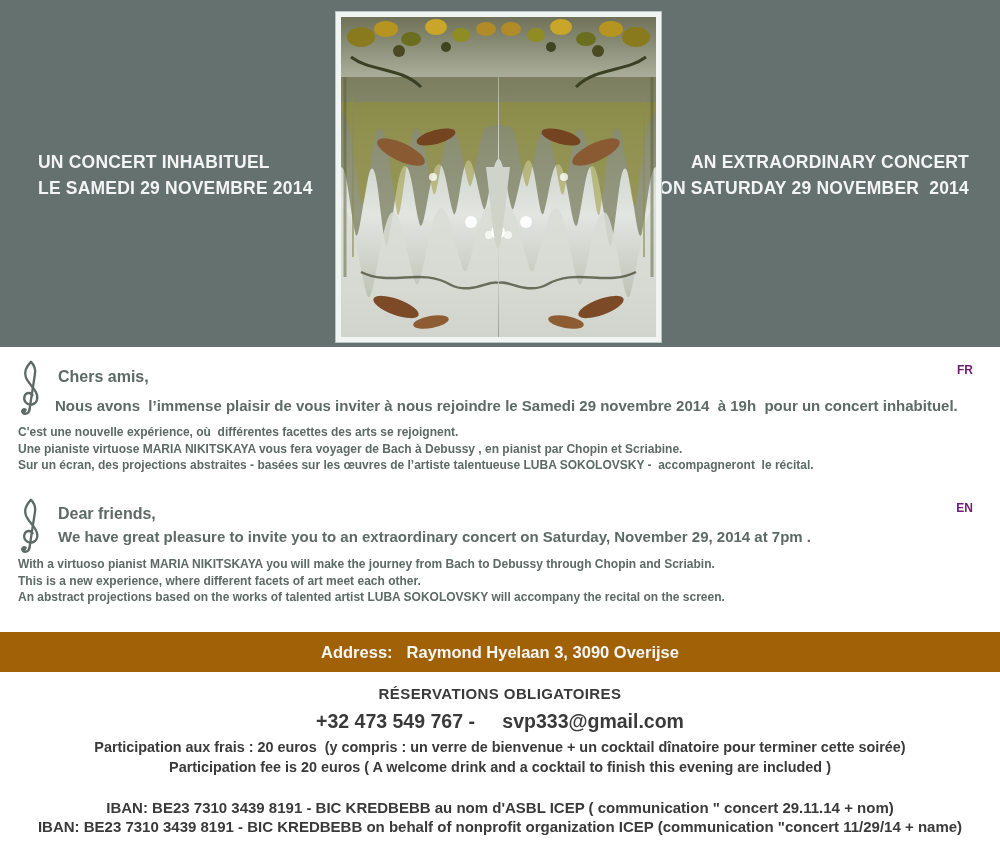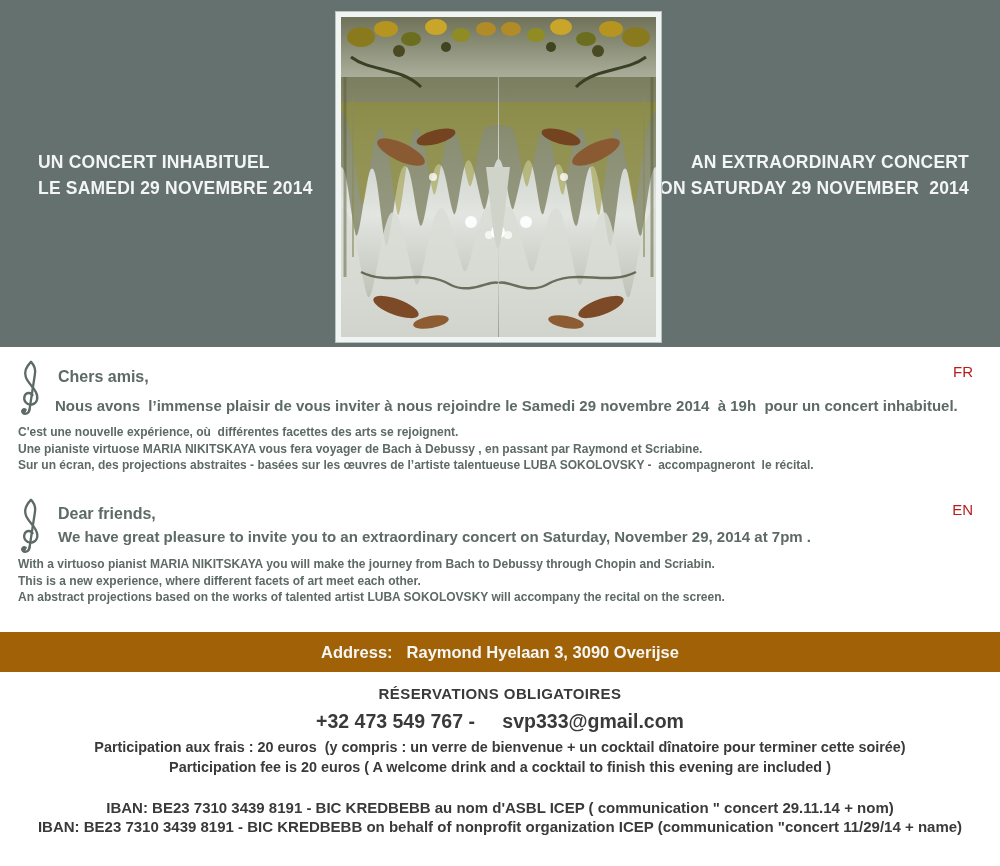--- a/index.html
+++ b/index.html
@@ -31,21 +31,21 @@
     background:#f0f4f2;
     padding:5px;
     border:1px solid #b9c4c1;
     box-sizing:content-box;
   }
   .art-frame svg{display:block;}
   
   .clef{position:absolute;color:#5d6a66;}
   .lang-badge{
     position:absolute;right:45px;
-    color:#b91c1c;font-size:15px;font-weight:400;
+    color:#701a75;font-size:12px;font-weight:700;
   }
   .greeting{
     position:absolute;left:58px;
     color:#5d6a66;font-size:16px;font-weight:700;
   }
   .invitation{
     position:absolute;
     color:#5d6a66;font-size:15px;font-weight:700;
   }
   .paragraph{
@@ -139,21 +139,21 @@
       <path d="M16 3 C20 7 21 11 20 16 L14.5 52"></path>
       <path d="M14.5 52 C14 56.5 9.5 58 7.5 55.5 C6 53.5 8 51 10.5 52.5"></path>
     </g>
     <circle cx="8.4" cy="54" r="2.4" fill="currentColor"></circle>
   </svg>
   <div class="lang-badge" style="top:363px;">FR</div>
   <div class="greeting" style="top:368px;">Chers amis,</div>
   <div class="invitation prewrap" style="left:55px;top:397px;">Nous avons  l’immense plaisir de vous inviter à nous rejoindre le Samedi 29 novembre 2014  à 19h  pour un concert inhabituel.</div>
   <div class="paragraph" style="top:424px;">
     <div class="prewrap">C'est une nouvelle expérience, où  différentes facettes des arts se rejoignent.</div>
-    <div class="prewrap">Une pianiste virtuose MARIA NIKITSKAYA vous fera voyager de Bach à Debussy , en passant par Raymond et Scriabine.</div>
+    <div class="prewrap">Une pianiste virtuose MARIA NIKITSKAYA vous fera voyager de Bach à Debussy , en pianist par Chopin et Scriabine.</div>
     <div class="prewrap">Sur un écran, des projections abstraites - basées sur les œuvres de l’artiste talentueuse LUBA SOKOLOVSKY -  accompagneront  le récital.</div>
   </div>
 
   <svg class="clef" style="left:14px;top:497px;" width="34" height="60" viewBox="0 0 32 62">
     <g fill="none" stroke="currentColor" stroke-width="2.4" stroke-linecap="round">
       <path d="M16 3 C11 8 9 13 10.5 18 C12 24 18 28 21 34 C24 40 22.5 46 17 47 C11.5 48 7.5 43 9.5 38 C11 34.5 16 34 17.5 37.5"></path>
       <path d="M16 3 C20 7 21 11 20 16 L14.5 52"></path>
       <path d="M14.5 52 C14 56.5 9.5 58 7.5 55.5 C6 53.5 8 51 10.5 52.5"></path>
     </g>
     <circle cx="8.4" cy="54" r="2.4" fill="currentColor"></circle>

